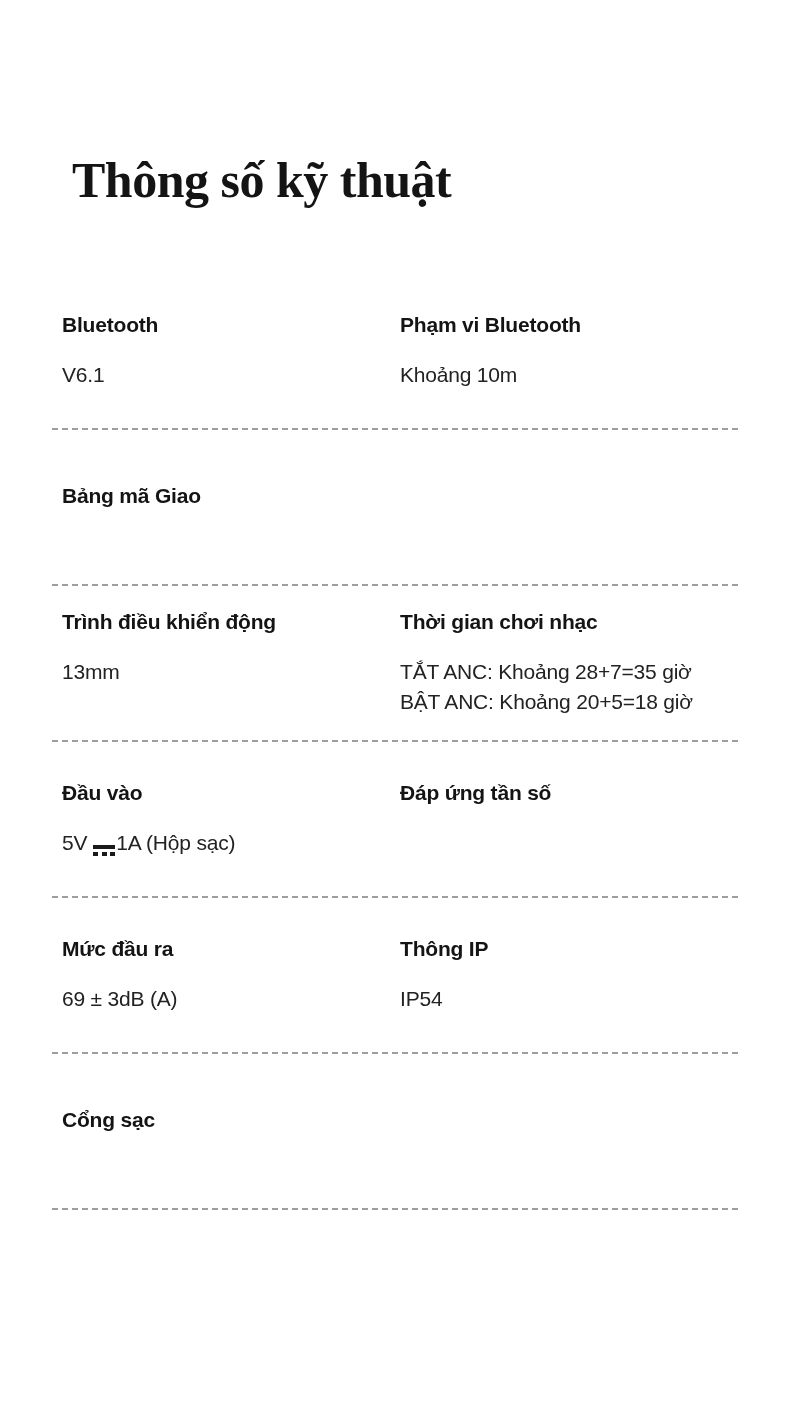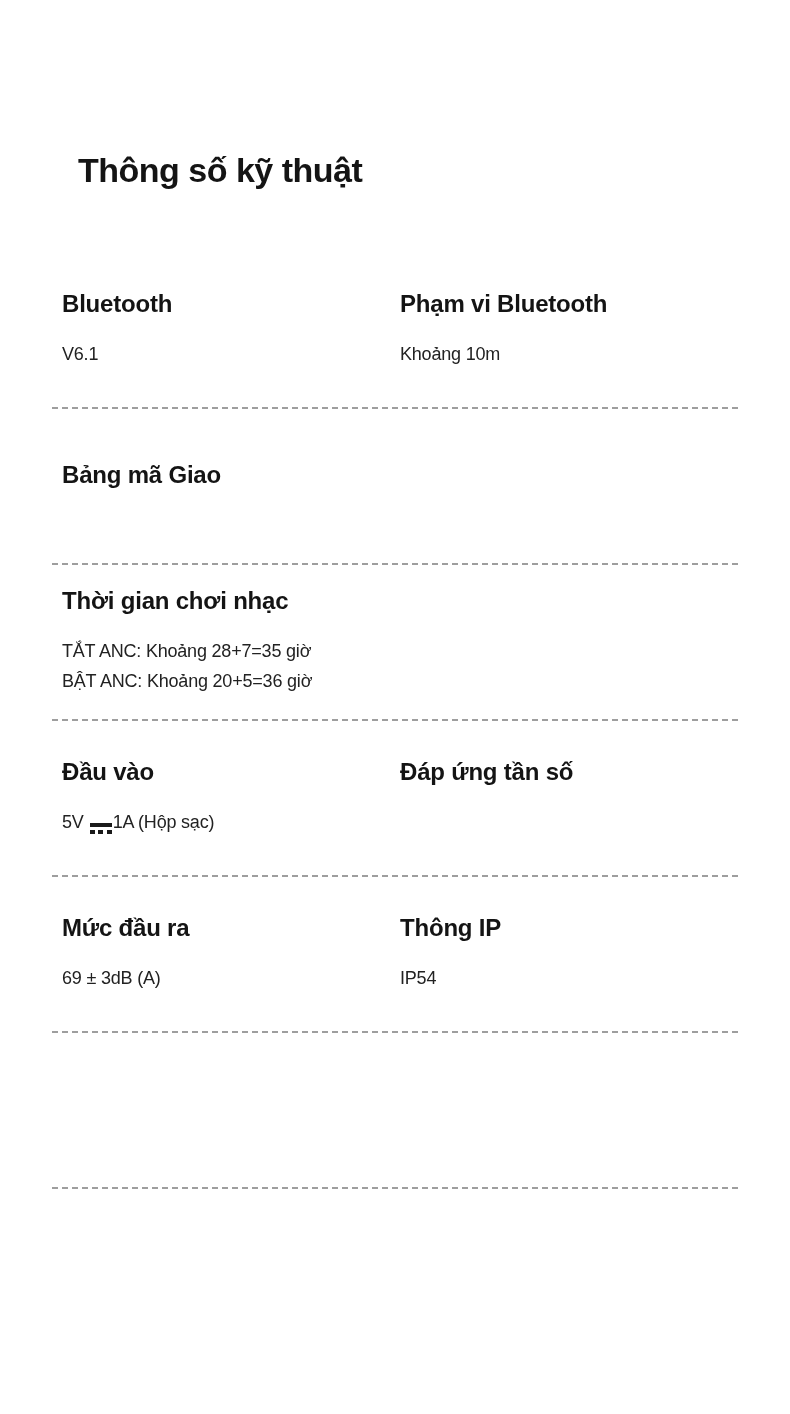--- a/index.html
+++ b/index.html
@@ -12,51 +12,52 @@
     width: 790px;
     height: 1414px;
     overflow: hidden;
     font-family: "Liberation Sans", "DejaVu Sans", sans-serif;
     color: #1a1a1a;
   }
   .page {
     padding: 0 52px;
   }
   .page-title {
-    margin: 148px 0 0 26px;
-    font-size: 34px;
+    margin: 148px 0 0 20px;
+    font-size: 50px;
     line-height: 1.3;
     font-weight: 700;
     letter-spacing: -0.5px;
     color: #141414;
+    font-family: Liberation Serif, serif;
   }
   .specs {
     margin-top: 61px;
   }
   .spec-row {
     display: grid;
     grid-template-columns: 338px 1fr;
     min-height: 156px;
     align-content: center;
     align-items: start;
     border-bottom: 2px dashed #9e9e9e;
   }
   .spec-cell {
     padding-left: 10px;
   }
   .spec-label {
-    font-size: 24px;
+    font-size: 21px;
     font-weight: 700;
     line-height: 26px;
     color: #141414;
     margin-bottom: 22px;
     letter-spacing: -0.2px;
   }
   .spec-value {
-    font-size: 18px;
+    font-size: 21px;
     font-weight: 400;
     line-height: 30px;
     color: #222222;
     letter-spacing: -0.2px;
   }
   
   .dc {
     display: inline-flex;
     flex-direction: column;
     width: 22px;
@@ -101,23 +102,27 @@
     </section>
 
     <section class="spec-row">
       <div class="spec-cell">
         <div class="spec-label">Bảng mã Giao</div>
       </div>
     </section>
 
     <section class="spec-row">
       <div class="spec-cell">
+        <div class="spec-label">Trình điều khiển động</div>
+        <div class="spec-value">13mm</div>
+      </div>
+      <div class="spec-cell">
         <div class="spec-label">Thời gian chơi nhạc</div>
         <div class="spec-value">TẮT ANC: Khoảng 28+7=35 giờ</div>
-        <div class="spec-value">BẬT ANC: Khoảng 20+5=36 giờ</div>
+        <div class="spec-value">BẬT ANC: Khoảng 20+5=18 giờ</div>
       </div>
     </section>
 
     <section class="spec-row">
       <div class="spec-cell">
         <div class="spec-label">Đầu vào</div>
         <div class="spec-value">
           <span>5V</span><span class="dc">
               <span class="dc-bar"></span>
               <span class="dc-dashes">
@@ -139,18 +144,19 @@
         <div class="spec-value">69 ± 3dB (A)</div>
       </div>
       <div class="spec-cell">
         <div class="spec-label">Thông IP</div>
         <div class="spec-value">IP54</div>
       </div>
     </section>
 
     <section class="spec-row">
       <div class="spec-cell">
+        <div class="spec-label">Cổng sạc</div>
       </div>
       <div class="spec-cell"></div>
     </section>
 
   </div>
 </div>
 
 </body></html>

